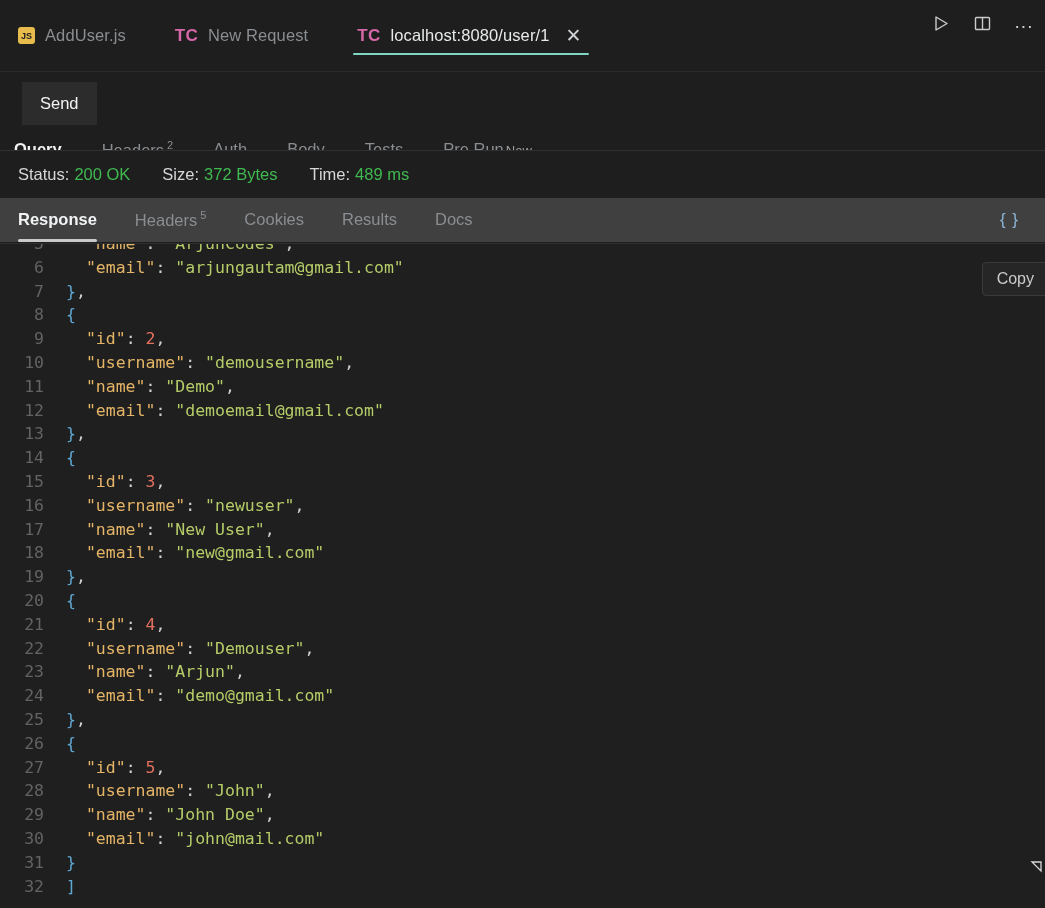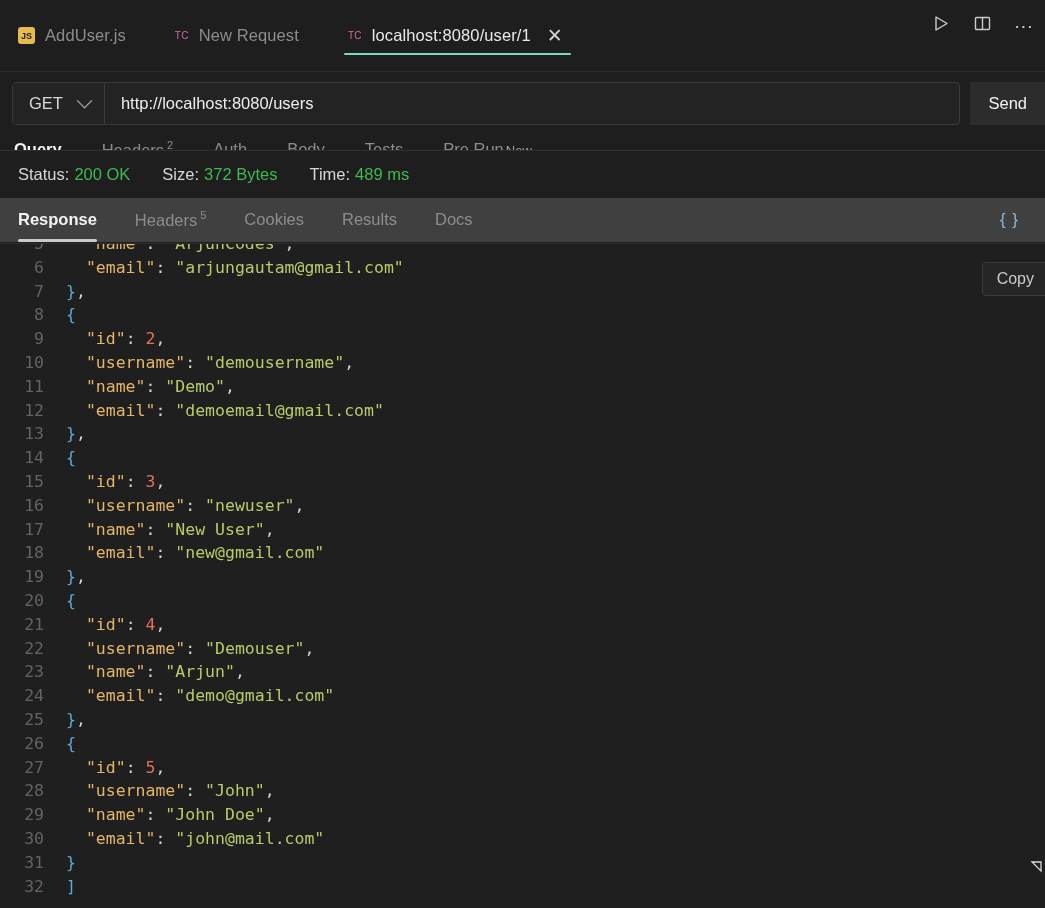--- a/index.html
+++ b/index.html
@@ -53,22 +53,22 @@
     font-size:9px;
     font-weight:bold;
     display:flex;
     align-items:center;
     justify-content:center;
     font-family:"Liberation Sans", sans-serif;
     flex:0 0 auto;
   }
   .icon-tc {
     color:#d667a8;
-    font-size:10px;
-    font-weight:normal;
+    font-size:17px;
+    font-weight:bold;
     letter-spacing:.3px;
     flex:0 0 auto;
   }
   .tab-close {
     color:#cfd1d3;
     font-size:19px;
     line-height:1;
     margin-left:6px;
     cursor:pointer;
   }
@@ -305,27 +305,20 @@
       <svg width="19" height="19" viewBox="0 0 19 19">
           <rect x="2.5" y="3.5" width="14" height="12" fill="none" stroke="#c9cbcd" stroke-width="1.4" rx="1"></rect>
           <line x1="9.5" y1="3.5" x2="9.5" y2="15.5" stroke="#c9cbcd" stroke-width="1.4"></line>
         </svg>
     </span>
     <span class="dots">···</span>
   </div>
 </div>
 
 <div class="urlbar">
-  <div class="urlwrap">
-    <div class="method">
-      <span>GET</span>
-      <i class="chev"></i>
-    </div>
-    <input class="urlinput" type="text" value="http://localhost:8080/users" placeholder="Enter request URL" style="">
-  </div>
   <button class="sendbtn">Send</button>
 </div>
 
 <div class="reqtabs-clip">
   <div class="reqtabs" id="req-tabs">
       <span class="reqtab active"><span>Query</span></span>
       <span class="reqtab"><span>Headers</span><span class="sup">2</span></span>
       <span class="reqtab"><span>Auth</span></span>
       <span class="reqtab"><span>Body</span></span>
       <span class="reqtab"><span>Tests</span></span>

